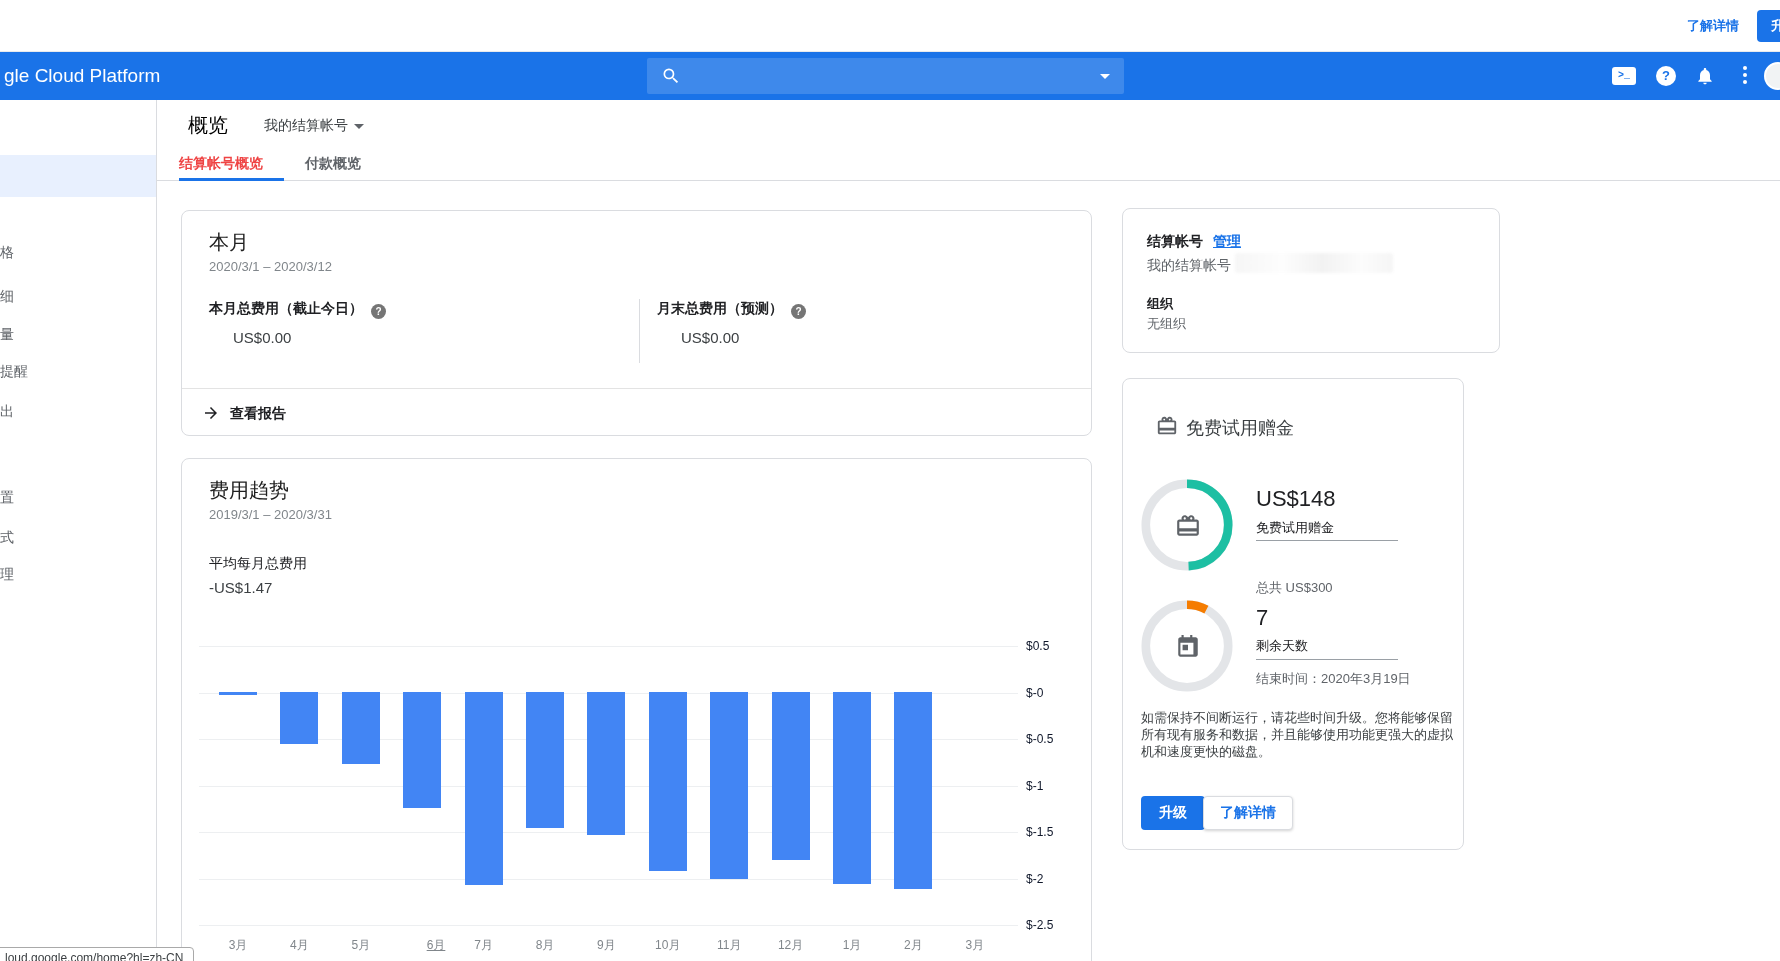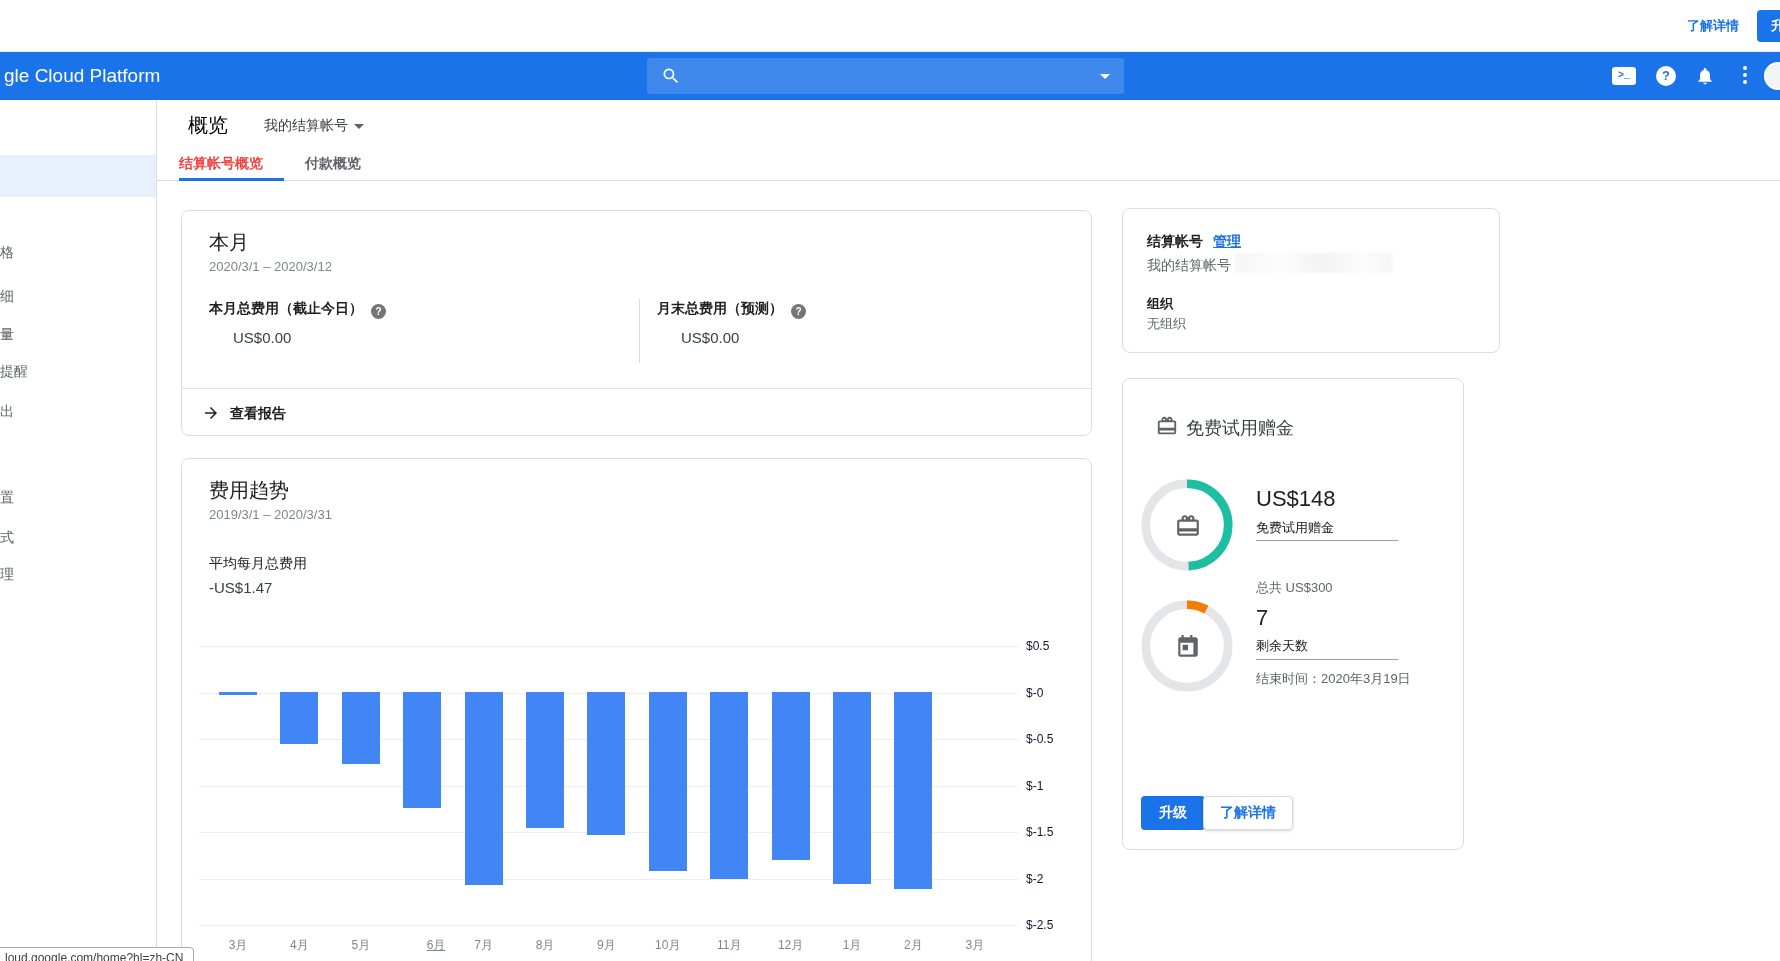--- a/index.html
+++ b/index.html
@@ -251,19 +251,20 @@
     <span class="ring-icon" style="left:52px; top:255px;">
       <svg width="26" height="26" viewBox="0 0 24 24">
           <path fill="#5f6368" d="M17 3h-1V1h-2v2H8V1H6v2H5c-1.11 0-1.99.9-1.99 2L3 19c0 1.1.89 2 2 2h14c1.1 0 2-.9 2-2V5c0-1.1-.9-2-2-2zm0 16H5V8h12v11zM7 10h5v5H7z"></path>
         </svg>
     </span>
     <span class="trial-big" style="top:226px;">7</span>
     <span class="trial-small" style="top:258px;">剩余天数</span>
     <span class="trial-div" style="top:280px;"></span>
     <span class="trial-gray" style="top:290px; width:175px; line-height:19px;">结束时间：2020年3月19日</span>
 
+    <div class="trial-desc">如需保持不间断运行，请花些时间升级。您将能够保留所有现有服务和数据，并且能够使用功能更强大的虚拟机和速度更快的磁盘。</div>
     <button class="btn-upgrade" id="btn-upgrade">升级</button>
     <button class="btn-learn">了解详情</button>
   </div>
 
   <div class="status-chip">loud.google.com/home?hl=zh-CN</div>
 
 </div>
 
 </body></html>

